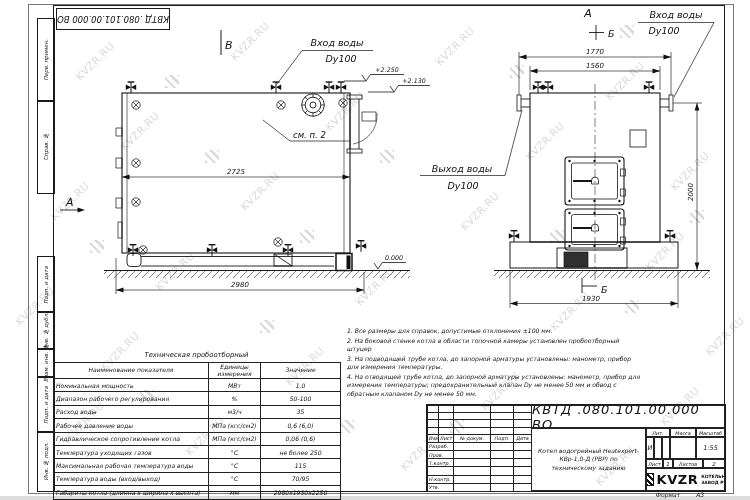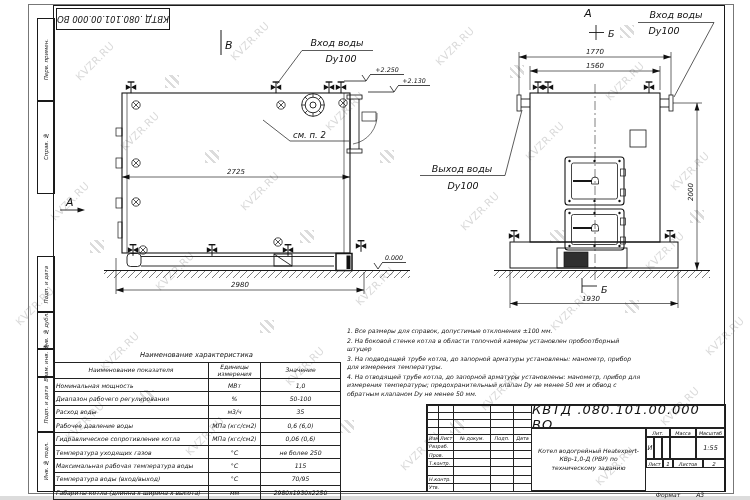--- a/index.html
+++ b/index.html
@@ -330,21 +330,21 @@
         <text x="676" y="18" font-size="9.5" text-anchor="middle">Вход воды</text>
         <text x="664" y="34" font-size="9.5" text-anchor="middle">Dy100</text>
         <path d="M638,22.5 H714 M714,22.5 L674,97" stroke-width="0.7"></path>
         <text x="462" y="171.5" font-size="9.5" text-anchor="middle">Выход воды</text>
         <text x="463" y="188.5" font-size="9.5" text-anchor="middle">Dy100</text>
         <path d="M420,175.5 H505 M505,175.5 L522,110" stroke-width="0.7"></path>
       </g>
     </g>
   </svg>
 
-  <div class="tech-title">Наименование характеристика</div>
+  <div class="tech-title">Техническая пробоотборный</div>
   <table class="tech">
     <colgroup>
         <col style="width:155px">
         <col style="width:52px">
         <col style="width:80px">
       </colgroup>
     <tbody>
         <tr class="h">
       <td>Наименование показателя</td>
       <td>Единицы измерения</td>
@@ -497,19 +497,29 @@
     <div class="cell small" style="left:269px;top:23px;width:29px;height:9px;">Масштаб</div>
     <div class="cell val" style="left:219px;top:32px;width:8px;height:22px;">И</div>
     <div class="cell" style="left:227px;top:32px;width:8px;height:22px;"></div>
     <div class="cell" style="left:235px;top:32px;width:8px;height:22px;"></div>
     <div class="cell" style="left:243px;top:32px;width:26px;height:22px;"></div>
     <div class="cell val" style="left:269px;top:32px;width:29px;height:22px;">1:55</div>
     <div class="cell small" style="left:219px;top:54px;width:17px;height:9px;">Лист</div>
     <div class="cell val" style="left:236px;top:54px;width:10px;height:9px;font-size:5.5px;">1</div>
     <div class="cell small" style="left:246px;top:54px;width:30px;height:9px;">Листов</div>
     <div class="cell val" style="left:276px;top:54px;width:22px;height:9px;font-size:5.5px;">2</div>
+    <div class="cell" style="left:219px;top:63px;width:79px;height:23px;">
+      <div class="logo-row">
+        <div class="logo-ic"></div>
+        <span class="logo-txt">KVZR</span>
+        <span class="logo-cap">
+          <span>КОТЕЛЬНЫЙ</span><br>
+          <span>ЗАВОД РЭП</span>
+        </span>
+      </div>
+    </div>
   </div>
 
   <div class="fmt">
     <span>Формат</span>
     <span>А3</span>
   </div>
 </div>
 
 </body></html>

